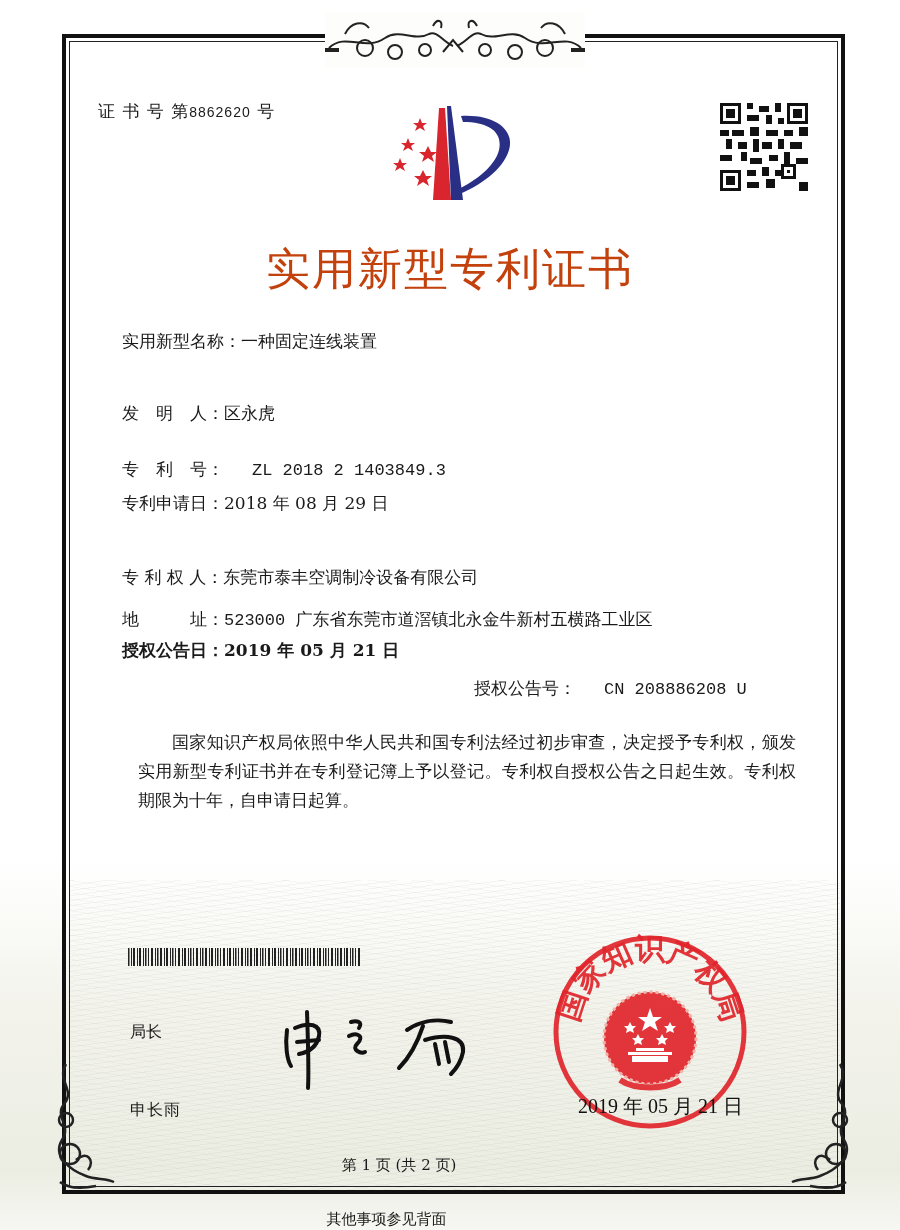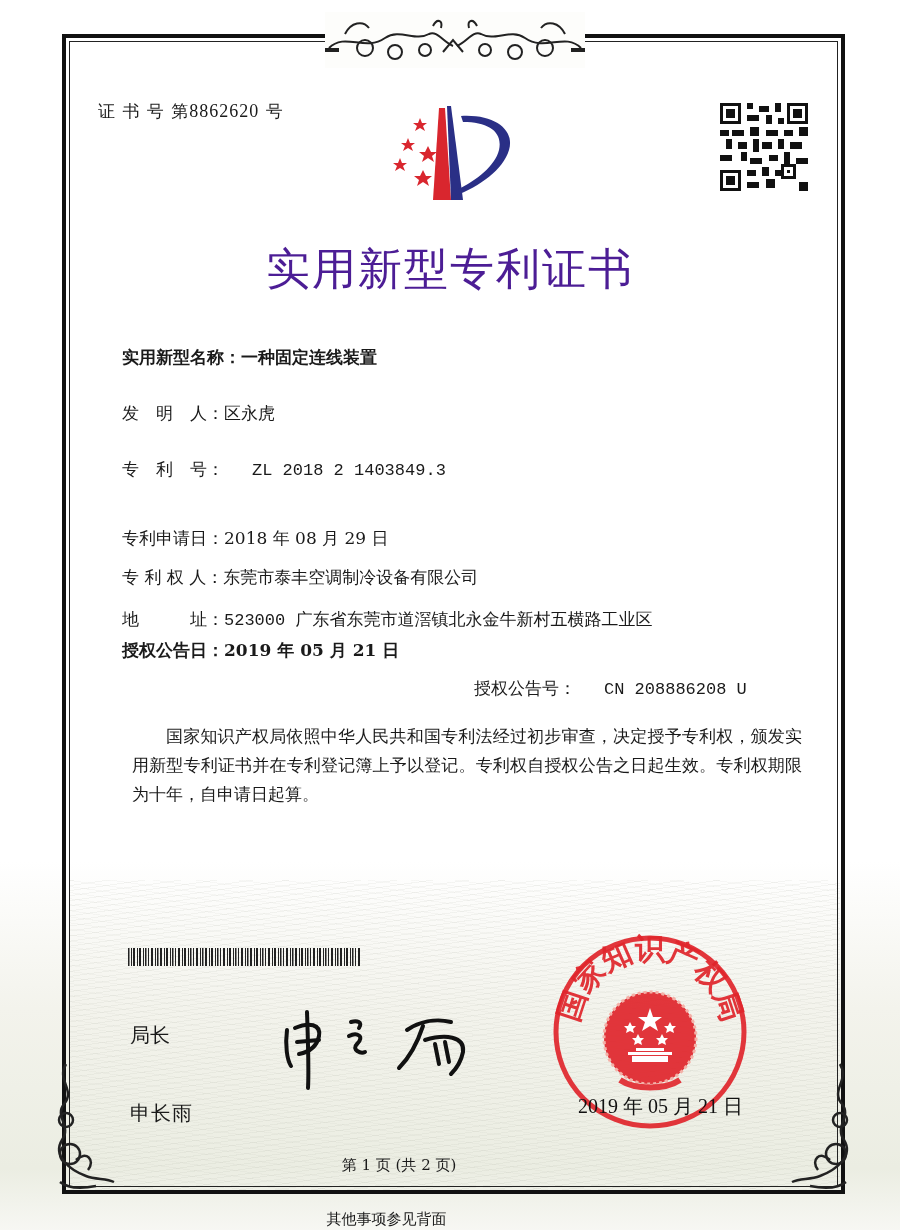--- a/index.html
+++ b/index.html
@@ -35,45 +35,45 @@
   }
   .ornament-corner {
     position: absolute; width: 80px; height: 140px; background: transparent;
   }
   .ornament-corner.bl { left: 36px; top: 1060px; }
   .ornament-corner.br { left: 790px; top: 1060px; }
 
   .cert-no {
     position: absolute; left: 98px; top: 100px; font-size: 17px; letter-spacing: 1px;
   }
-  .cert-no .num { font-family: Liberation Serif, serif; font-size: 18px; margin-top: 12px; }
+  .cert-no .num { font-family: Liberation Sans, sans-serif; font-size: 14px; margin-top: 12px; }
 
   .logo { position: absolute; left: 385px; top: 100px; width: 150px; height: 105px; }
   .qr { position: absolute; left: 720px; top: 103px; width: 88px; height: 88px; }
 
   .title {
     position: absolute; left: 0; width: 900px; top: 240px; text-align: center;
     font-family: "DejaVu Sans", "Liberation Sans", sans-serif;
-    font-size: 44px; letter-spacing: 2px; font-weight: normal; color: #4c1d95;
+    font-size: 44px; letter-spacing: 2px; font-weight: normal; color: #c2410c;
   }
 
   .field { position: absolute; left: 122px; font-size: 17px; white-space: nowrap; }
   .field .label { display: inline-block; }
   .field .value { display: inline-block; }
   .field .mono { font-family: "Liberation Mono", "DejaVu Sans Mono", monospace; font-size: 17px; margin-left: 28px; }
 
   .body-text {
     position: absolute; left: 122px; width: 690px; top: 712px;
     font-size: 17px; line-height: 29px; text-align: justify;
   }
-  .body-text p { margin: 10px; text-indent: 34px; }
+  .body-text p { margin: 16px; text-indent: 34px; }
 
   .barcode { position: absolute; left: 128px; top: 948px; width: 232px; height: 18px; }
 
-  .director { position: absolute; left: 130px; font-family: "DejaVu Sans", "Liberation Sans", sans-serif; font-size: 20px; }
+  .director { position: absolute; left: 130px; font-family: "DejaVu Sans", "Liberation Sans", sans-serif; font-size: 16px; }
   .director.title-line { top: 1022px; }
   .director.name-line { top: 1056px; letter-spacing: 1px; margin-top: 44px; }
 
   .signature { position: absolute; left: 275px; top: 1000px; width: 210px; height: 90px; }
 
   .seal { position: absolute; left: 550px; top: 930px; width: 200px; height: 200px; }
   .seal-date {
     position: absolute; left: 578px; top: 1093px; font-size: 20px;
     font-family: "Liberation Serif", serif; color: #111; letter-spacing: 0px;
   }
@@ -198,30 +198,30 @@
       <rect x="21" y="21" width="3" height="3" fill="#fff"></rect>
       <rect x="22" y="22" width="1" height="1"></rect>
     <rect x="9" y="26" width="4" height="2"></rect>
       <rect x="15" y="25" width="3" height="3"></rect>
       <rect x="26" y="26" width="3" height="3"></rect>
   </g>
 </svg>
 
 <div class="title">实用新型专利证书</div>
 
-<div class="field" style="top:346px;font-weight:bold;">
+<div class="field" style="top:330px;">
   <span class="label">实用新型名称：</span><span class="value">一种固定连线装置</span>
 </div>
 <div class="field" style="top:402px;">
   <span class="label">发　明　人：</span><span class="value">区永虎</span>
 </div>
 <div class="field" style="top:458px;">
   <span class="label">专　利　号：</span><span class="value mono">ZL 2018 2 1403849.3</span>
 </div>
-<div class="field" style="top:527px;text-decoration:underline;">
+<div class="field" style="top:492px;text-decoration:underline;">
   <span class="label">专利申请日：</span><span class="value">2018 年 08 月 29 日</span>
 </div>
 <div class="field" style="top:566px;">
   <span class="label">专 利 权 人：</span><span class="value">东莞市泰丰空调制冷设备有限公司</span>
 </div>
 <div class="field" style="top:608px;font-family:Liberation Mono, monospace;">
   <span class="label">地　　　址：</span><span class="value">523000 广东省东莞市道滘镇北永金牛新村五横路工业区</span>
 </div>
 <div class="field" style="top:639px;font-weight:bold;">
   <span class="label">授权公告日：</span><span class="value">2019 年 05 月 21 日</span>

